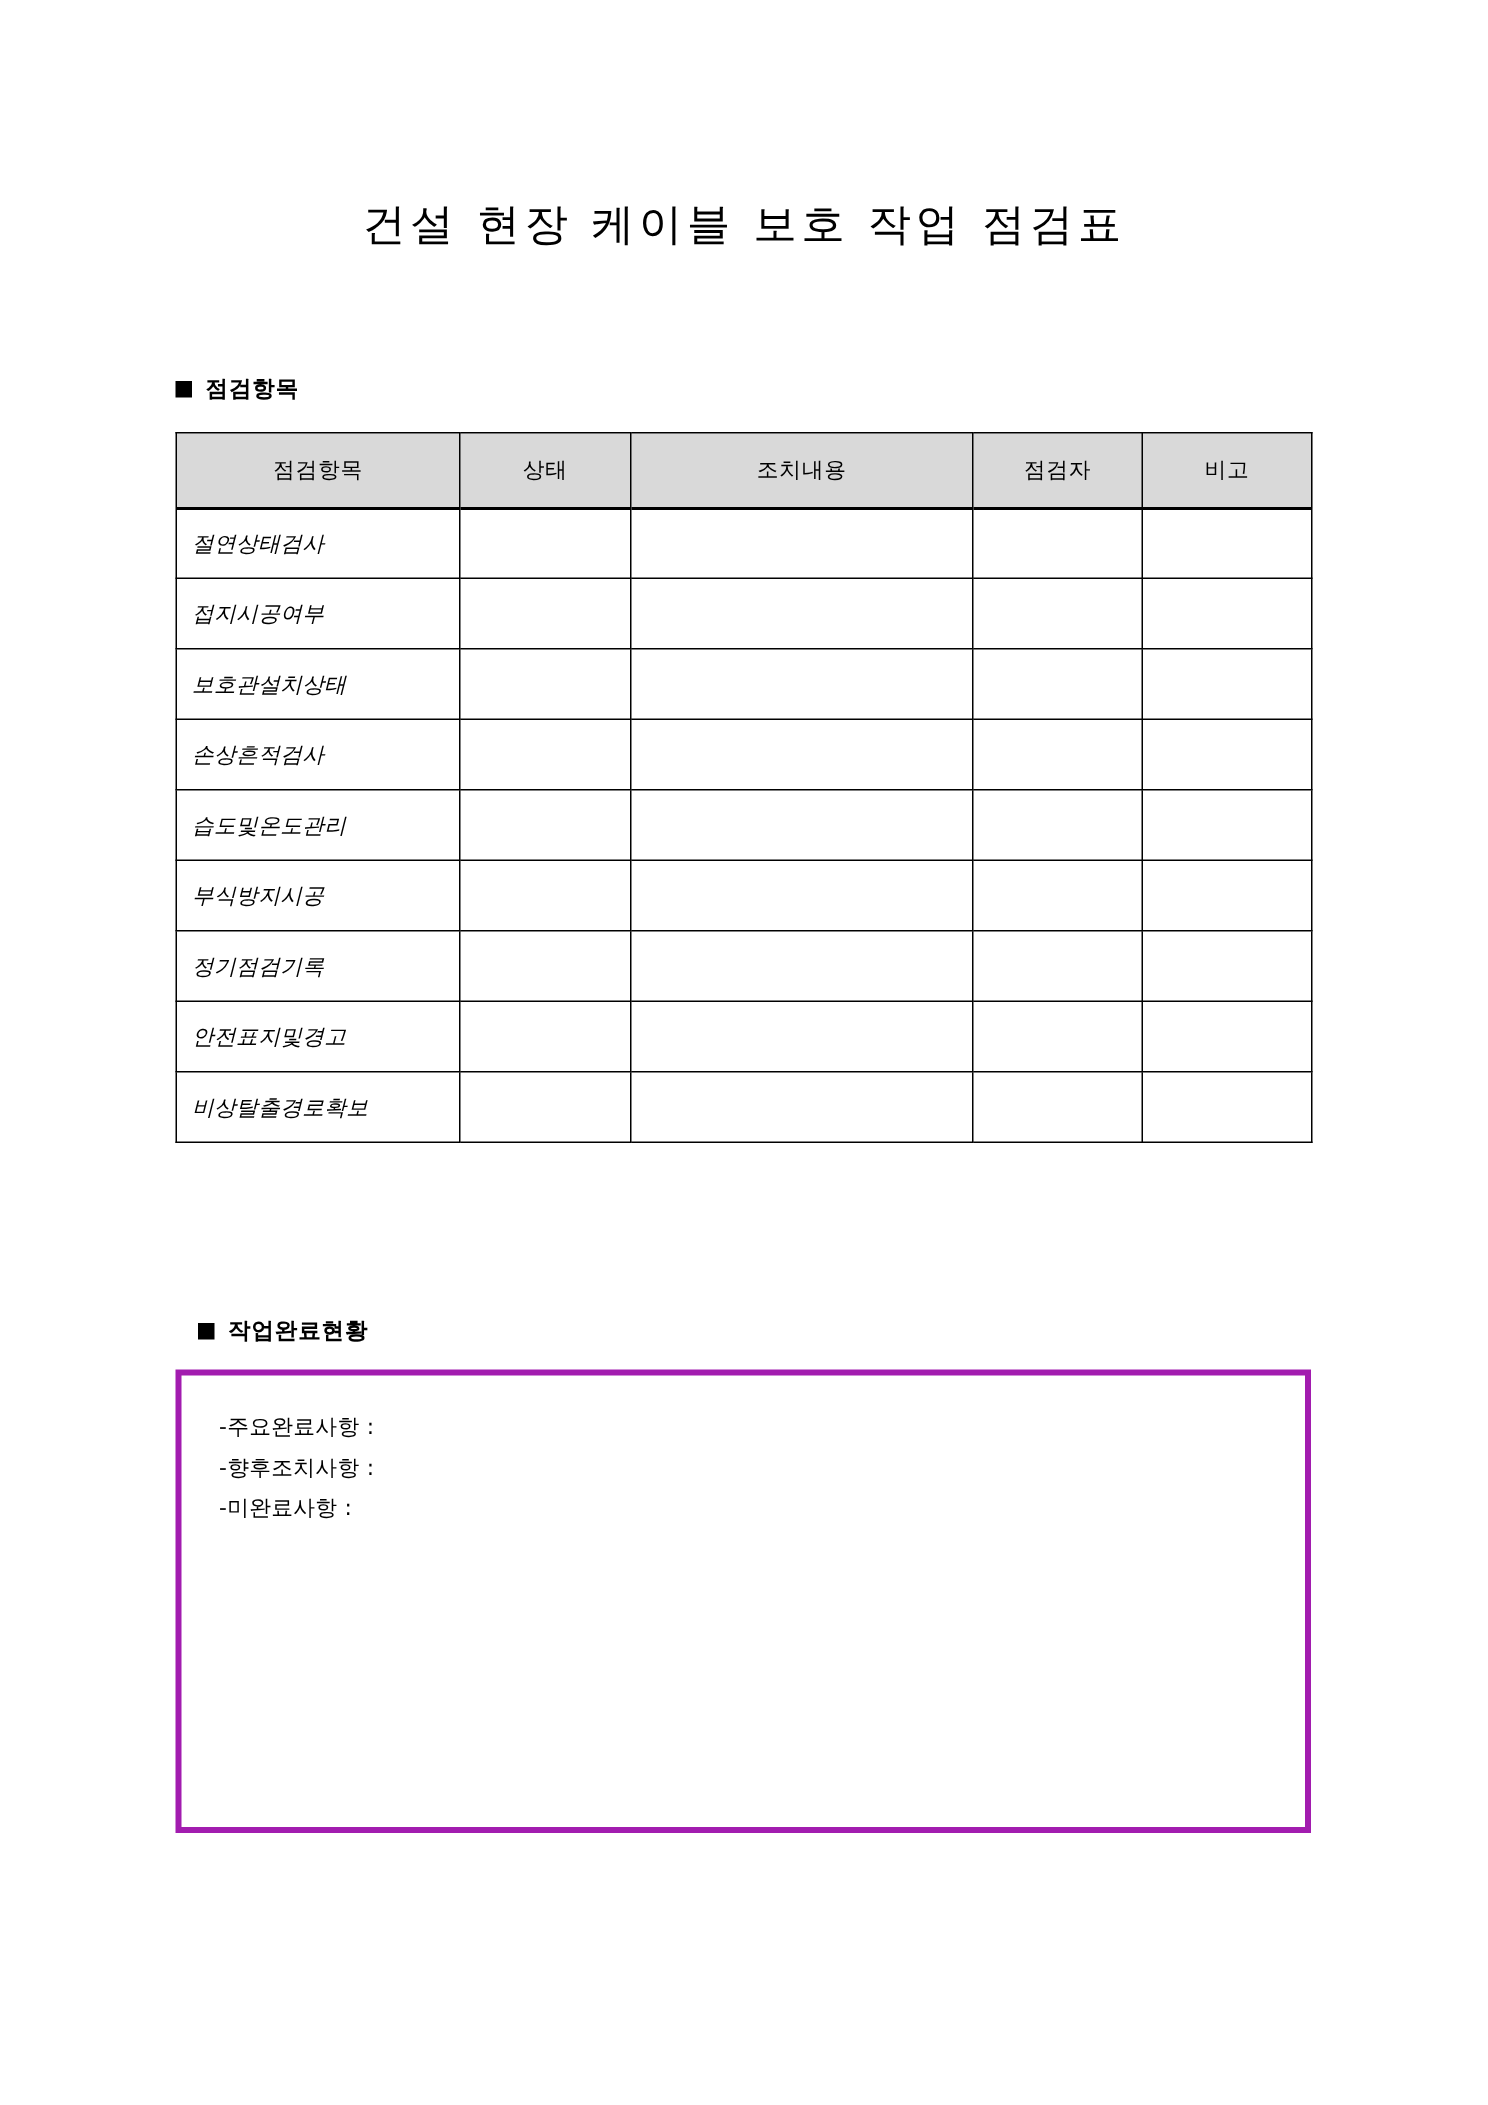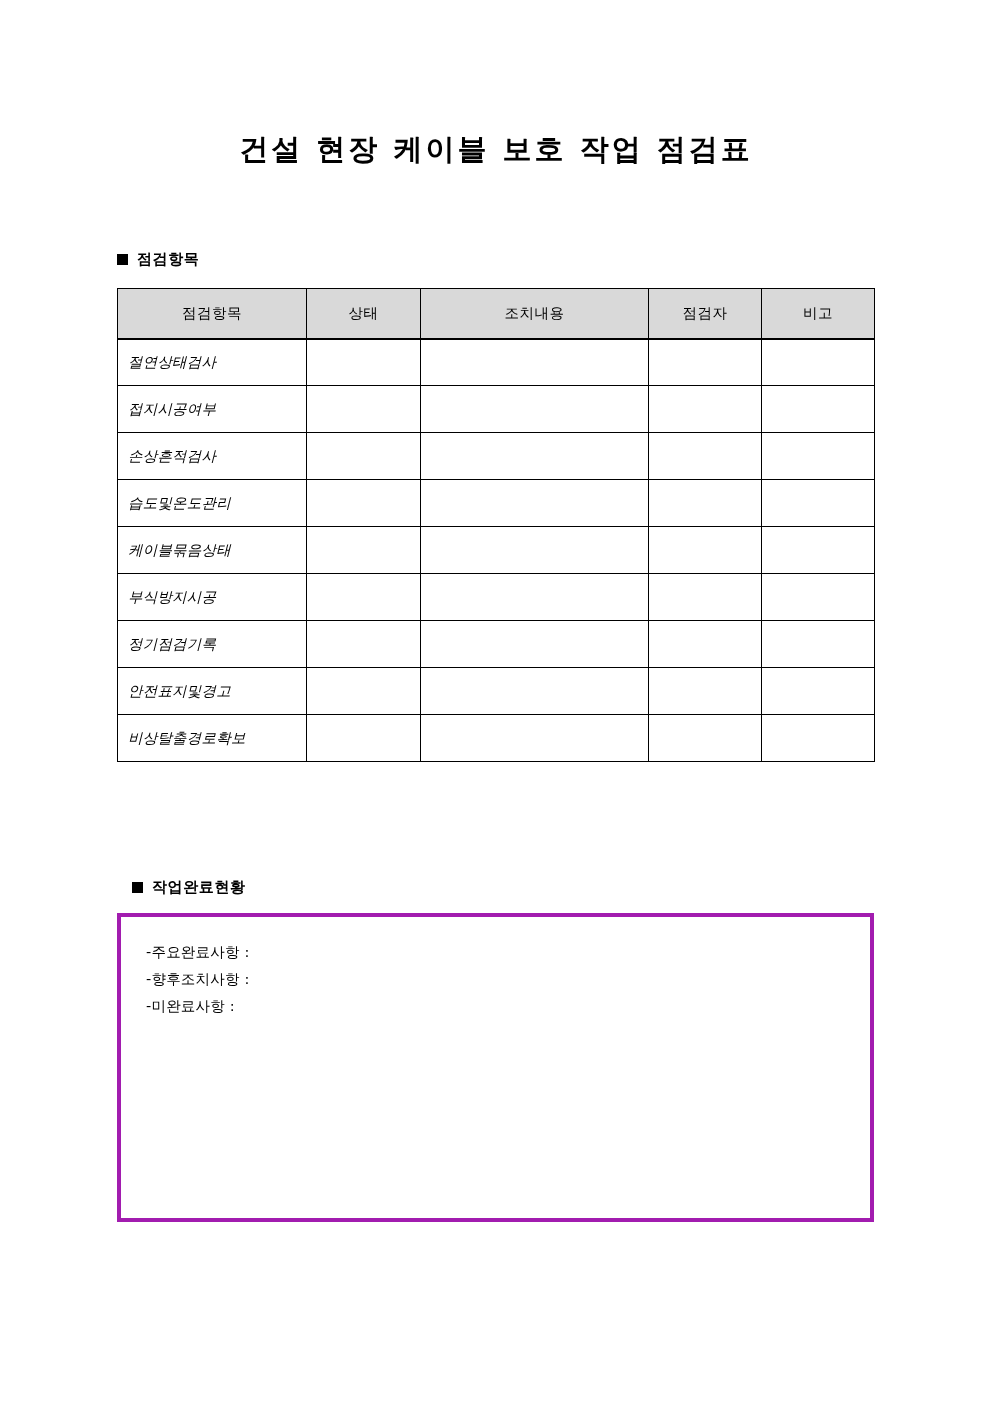--- a/index.html
+++ b/index.html
@@ -25,21 +25,21 @@
   }
 
   
   .doc-title {
     position: absolute;
     top: 132px;
     left: 0;
     width: 992px;
     text-align: center;
     font-size: 29px;
-    font-weight: bold;
+    font-weight: normal;
     letter-spacing: 3px;
     line-height: 1.2;
     white-space: nowrap;
   }
 
   
   .section-heading {
     position: absolute;
     left: 117px;
     font-size: 15px;
@@ -158,35 +158,35 @@
           <td class="blank-cell"></td>
         </tr>
         <tr>
           <td class="item-cell">접지시공여부</td>
           <td class="blank-cell"></td>
           <td class="blank-cell"></td>
           <td class="blank-cell"></td>
           <td class="blank-cell"></td>
         </tr>
         <tr>
+          <td class="item-cell">보호관설치상태</td>
+          <td class="blank-cell"></td>
+          <td class="blank-cell"></td>
+          <td class="blank-cell"></td>
+          <td class="blank-cell"></td>
+        </tr>
+        <tr>
           <td class="item-cell">손상흔적검사</td>
           <td class="blank-cell"></td>
           <td class="blank-cell"></td>
           <td class="blank-cell"></td>
           <td class="blank-cell"></td>
         </tr>
         <tr>
           <td class="item-cell">습도및온도관리</td>
-          <td class="blank-cell"></td>
-          <td class="blank-cell"></td>
-          <td class="blank-cell"></td>
-          <td class="blank-cell"></td>
-        </tr>
-        <tr>
-          <td class="item-cell">케이블묶음상태</td>
           <td class="blank-cell"></td>
           <td class="blank-cell"></td>
           <td class="blank-cell"></td>
           <td class="blank-cell"></td>
         </tr>
         <tr>
           <td class="item-cell">부식방지시공</td>
           <td class="blank-cell"></td>
           <td class="blank-cell"></td>
           <td class="blank-cell"></td>

